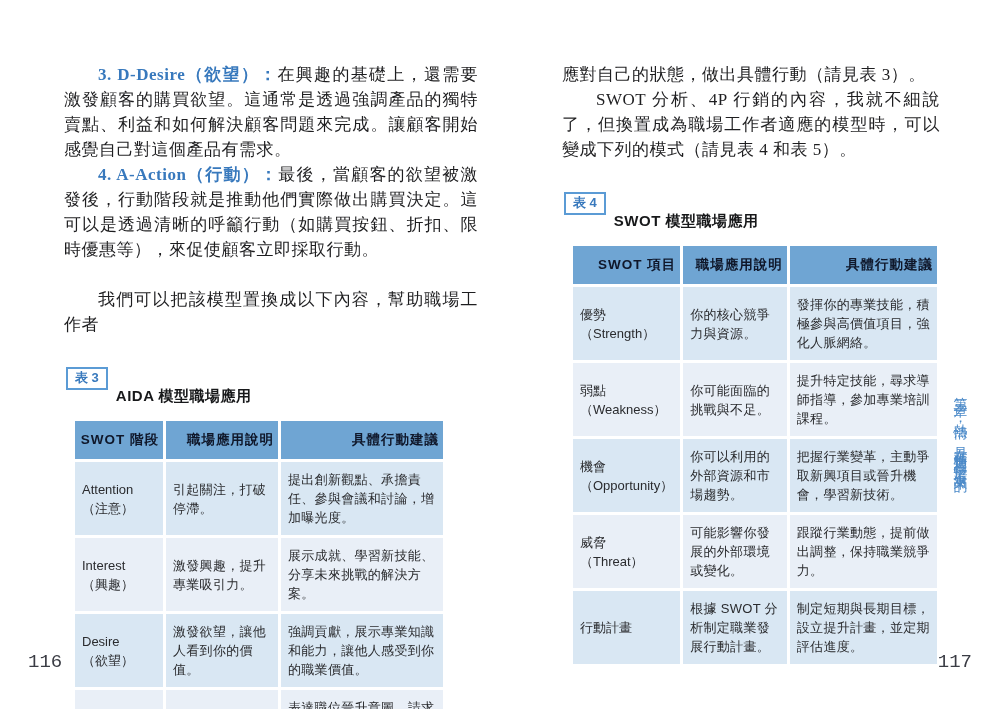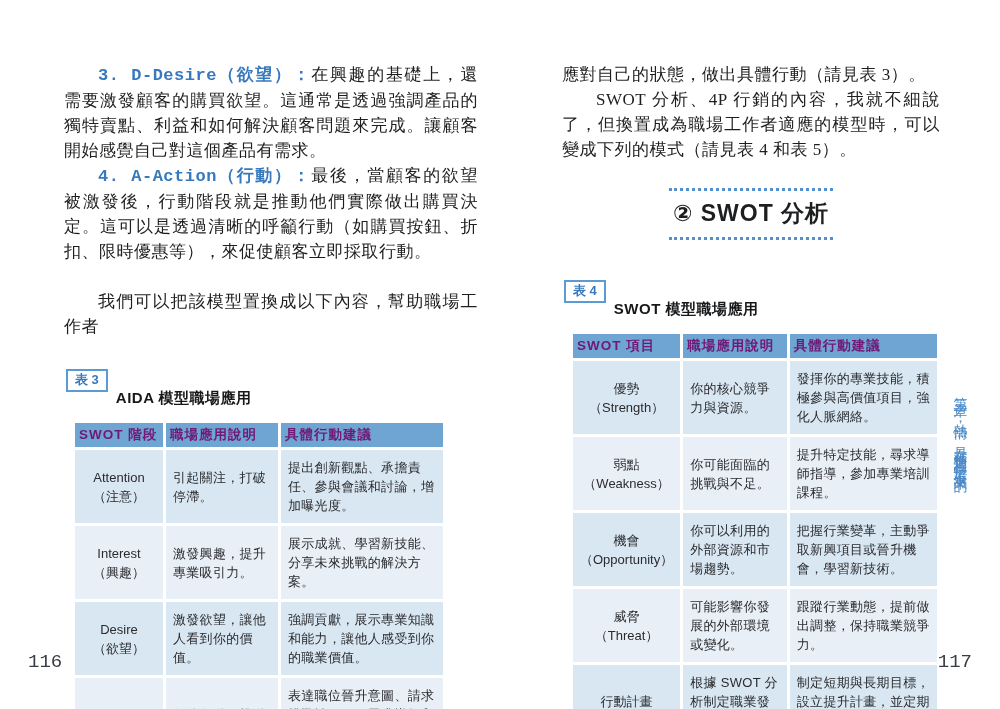--- a/index.html
+++ b/index.html
@@ -27,21 +27,21 @@
   .body-p {
     font-size: 17px;
     line-height: 25px;
     text-align: justify;
     letter-spacing: 0.5px;
   }
   .body-p.indent { text-indent: 2em; }
   .lead {
     color: #3879bd;
     font-weight: bold;
-    font-family: Liberation Mono, monospace;
+    font-family: Liberation Serif, serif;
   }
   .spacer-line { height: 25px; }
   
   .table-caption {
     display: flex;
     align-items: center;
     gap: 8px;
     margin: 14px 0 12px 2px;
     font-family: "Liberation Sans", "DejaVu Sans", sans-serif;
   }
@@ -64,37 +64,37 @@
   }
   
   table.model-table {
     border-collapse: separate;
     border-spacing: 3px;
     font-family: "Liberation Sans", "DejaVu Sans", sans-serif;
     margin-left: 8px;
   }
   table.model-table th {
     background: #6fa5d3;
-    color: #701a75;
+    color: #0f172a;
     font-size: 13.5px;
     font-weight: bold;
-    padding: 3px 4px;
+    padding: 10px 4px;
     letter-spacing: 1px;
-    text-align: left;
+    text-align: right;
   }
   table.model-table td {
     font-size: 13px;
     line-height: 19px;
     padding: 8px 7px;
     color: #2a2b2e;
     vertical-align: middle;
   }
   table.model-table tr.odd td  { background: #d9e7f3; }
   table.model-table tr.even td { background: #e9eff7; }
-  td.c-stage { text-align: center; }
+  td.c-stage { }
   td.c-desc, td.c-action { text-align: left; letter-spacing: 0.3px; }
   
   .section-heading {
     width: fit-content;
     margin: 26px auto 24px auto;
     padding: 7px 4px 8px;
     border-top: 3px dotted #5490cb;
     border-bottom: 3px dotted #5490cb;
     font-family: "Liberation Sans", "DejaVu Sans", sans-serif;
     font-size: 23px;
@@ -192,21 +192,20 @@
       </tbody>
     </table>
   </div>
 
   <div class="page-right">
 
     <p class="body-p"><span>應對自己的狀態，做出具體行動（請見表 3）。</span></p>
 
     <p class="body-p indent"><span>SWOT 分析、4P 行銷的內容，我就不細說了，但換置成為職場工作者適應的模型時，可以變成下列的模式（請見表 4 和表 5）。</span></p>
 
-    <div class="section-heading">② SWOT 分析</div>
 
     <div class="table-caption">
       <span class="tbl-label">表 4</span>
       <span class="tbl-title">SWOT 模型職場應用</span>
     </div>
 
     <table class="model-table">
       <colgroup>
           <col style="width:96px">
           <col style="width:104px">

